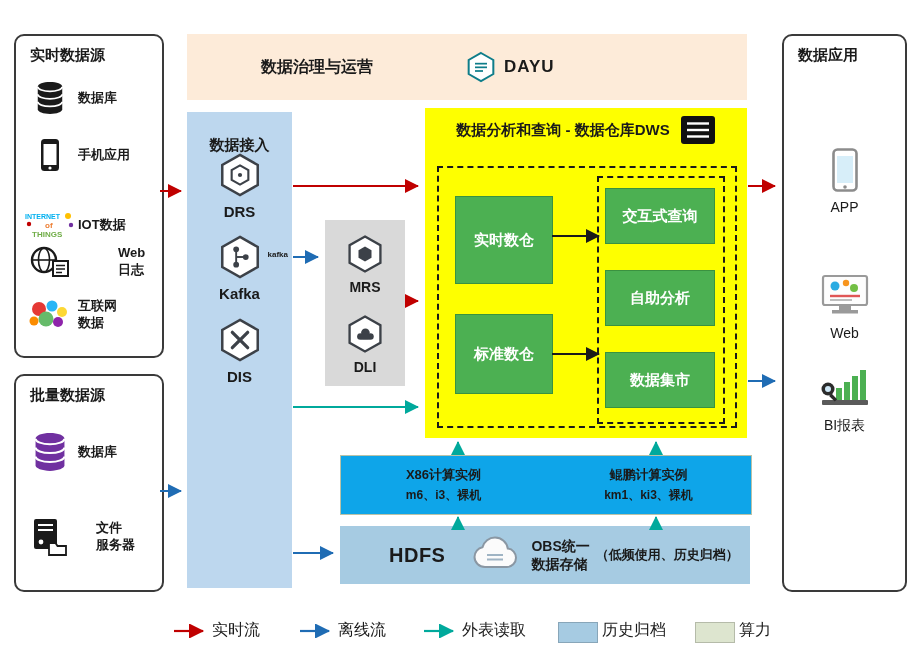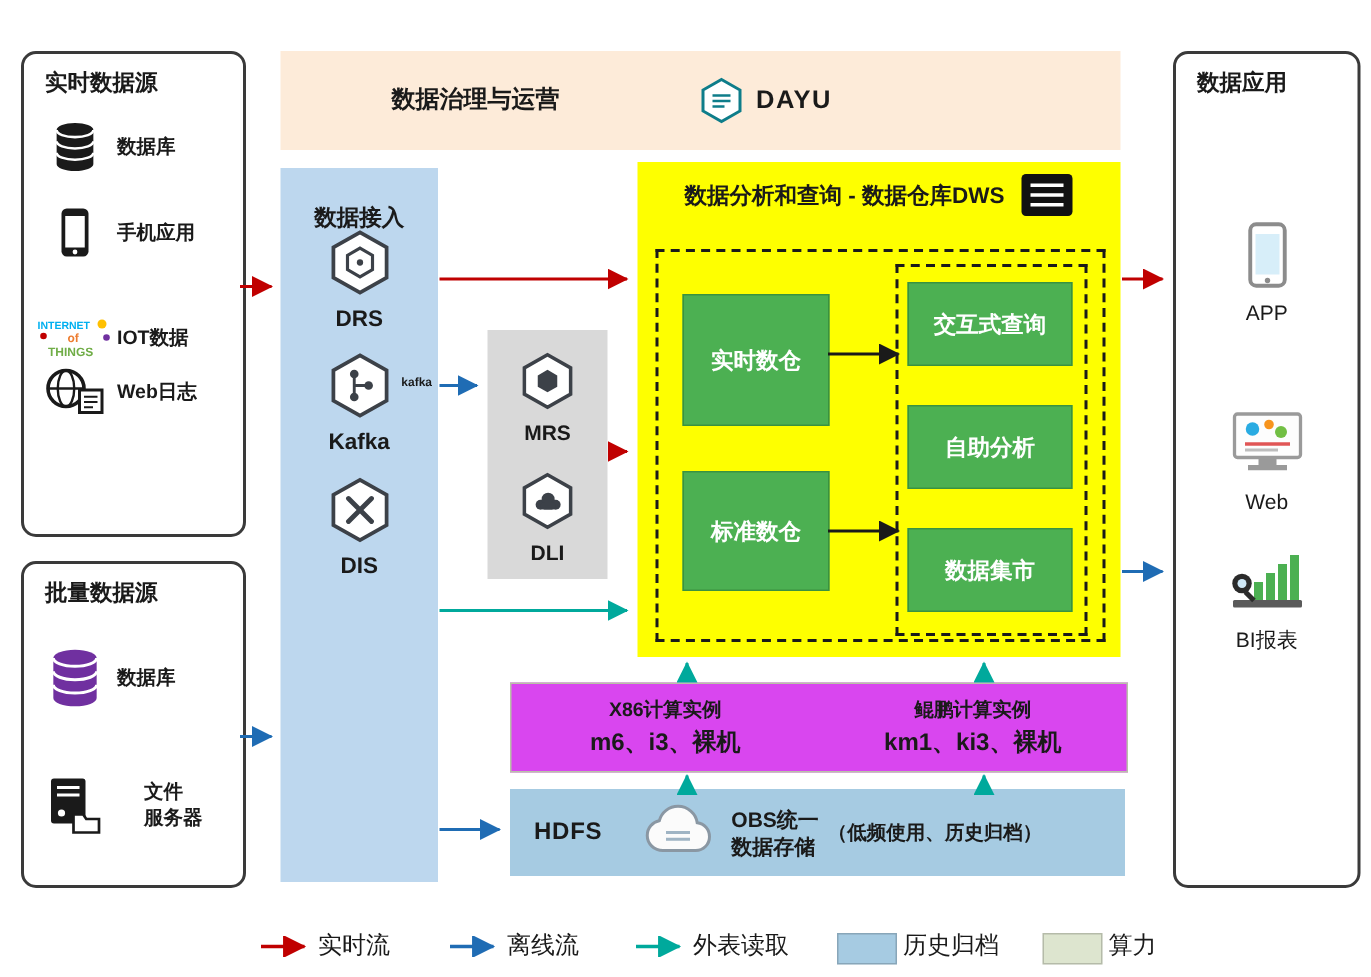--- a/index.html
+++ b/index.html
@@ -30,26 +30,26 @@
 
   
   .dws{position:absolute;left:425px;top:108px;width:322px;height:330px;background:#feff00;}
   .dws-header{position:absolute;top:7px;left:0;width:100%;display:flex;justify-content:center;align-items:center;gap:10px;}
   .dws-title{font-size:15px;font-weight:bold;}
   .dashed{position:absolute;border:2px dashed #1a1a1a;}
   .green-box{position:absolute;background:#4cb052;border:1px solid #3a9240;color:#fff;
              font-weight:bold;font-size:15px;display:flex;align-items:center;justify-content:center;text-align:center;}
 
   
-  .compute{position:absolute;left:340px;top:455px;width:410px;height:58px;background:#d946ef;border:1px solid #b9c2a8;display:flex;}
+  .compute{position:absolute;left:340px;top:455px;width:410px;height:58px;background:#0ea5e9;border:1px solid #b9c2a8;display:flex;}
   .compute-half{flex:1;display:flex;flex-direction:column;align-items:center;justify-content:center;}
   .compute-title{font-size:13px;font-weight:bold;}
-  .compute-sub{font-size:16px;font-weight:bold;margin-top:3px;}
+  .compute-sub{font-size:12px;font-weight:bold;margin-top:3px;}
   .storage{position:absolute;left:340px;top:526px;width:410px;height:58px;background:#a6cbe2;display:flex;align-items:center;}
-  .hdfs{font-size:16px;font-weight:bold;margin-left:16px;letter-spacing:0.5px;}
+  .hdfs{font-size:20px;font-weight:bold;margin-left:49px;letter-spacing:0.5px;}
   .storage .cloud{margin-left:26px;}
   .obs-text{margin-left:8px;font-size:14px;font-weight:bold;line-height:1.3;}
   .obs-note{margin-left:6px;font-size:13px;font-weight:bold;}
 
   
   .banner{position:absolute;left:187px;top:34px;width:560px;height:66px;background:#fdebd9;}
   .banner-title{position:absolute;left:74px;top:50%;transform:translateY(-50%);font-size:16px;font-weight:bold;}
   .dayu{position:absolute;left:278px;top:50%;transform:translateY(-50%);display:flex;align-items:center;gap:7px;}
   .dayu-text{font-size:17px;font-weight:bold;letter-spacing:1px;}
 
@@ -115,33 +115,46 @@
           <text x="21" y="18" font-size="8" font-weight="bold" fill="#ed7d31">of</text>
           <text x="8" y="27" font-size="8" font-weight="bold" fill="#70ad47">THINGS</text>
           <circle cx="44" cy="6" r="3" fill="#ffc000"></circle>
           <circle cx="47" cy="15" r="2.2" fill="#7030a0"></circle>
           <circle cx="5" cy="14" r="2.2" fill="#c00000"></circle>
         </svg>
       </span>
       <span class="src-label">IOT数据</span>
     </div>
 
-    <div class="src-item" style="top:209px;">
+    <div class="src-item" style="top:209px;gap:40px;">
       <span class="src-icon">
         <svg width="40" height="32" viewBox="0 0 40 32">
           <circle cx="14" cy="14" r="12" fill="#fff" stroke="#1a1a1a" stroke-width="2.4"></circle>
           <ellipse cx="14" cy="14" rx="5.5" ry="12" fill="none" stroke="#1a1a1a" stroke-width="1.6"></ellipse>
           <path d="M2.5 14 h23" stroke="#1a1a1a" stroke-width="1.6"></path>
           <rect x="23" y="15" width="15" height="15" fill="#fff" stroke="#1a1a1a" stroke-width="2"></rect>
           <path d="M26 19.5 h9 M26 23 h9 M26 26.5 h6" stroke="#1a1a1a" stroke-width="1.4"></path>
         </svg>
       </span>
       <span class="src-label">Web日志</span>
     </div>
 
+    <div class="src-item" style="top:262px;">
+      <span class="src-icon">
+        <svg width="46" height="32" viewBox="0 0 46 32">
+          <circle cx="12" cy="10" r="7" fill="#e53935"></circle>
+          <circle cx="25" cy="7" r="5.5" fill="#29b6f6"></circle>
+          <circle cx="35" cy="13" r="5" fill="#fdd835"></circle>
+          <circle cx="19" cy="20" r="7.5" fill="#66bb6a"></circle>
+          <circle cx="31" cy="23" r="5" fill="#8e24aa"></circle>
+          <circle cx="7" cy="22" r="4.5" fill="#fb8c00"></circle>
+        </svg>
+      </span>
+      <span class="src-label narrow">互联网数据</span>
+    </div>
   </div>
 
   <div class="panel" style="left:14px;top:374px;width:146px;height:214px;">
     <div class="panel-title">批量数据源</div>
 
     <div class="src-item" style="top:56px;">
       <span class="src-icon">
         <svg width="38" height="40" viewBox="0 0 34 36">
           <path d="M4 6 C4 3.2 9.8 1 17 1 s13 2.2 13 5 v24 c0 2.8-5.8 5-13 5 S4 32.8 4 30 Z" fill="#7030a0"></path>
           <path d="M4 6 c0 2.8 5.8 5 13 5 s13-2.2 13-5 M4 14 c0 2.8 5.8 5 13 5 s13-2.2 13-5 M4 22 c0 2.8 5.8 5 13 5 s13-2.2 13-5" fill="none" stroke="#fff" stroke-width="1.8"></path>

